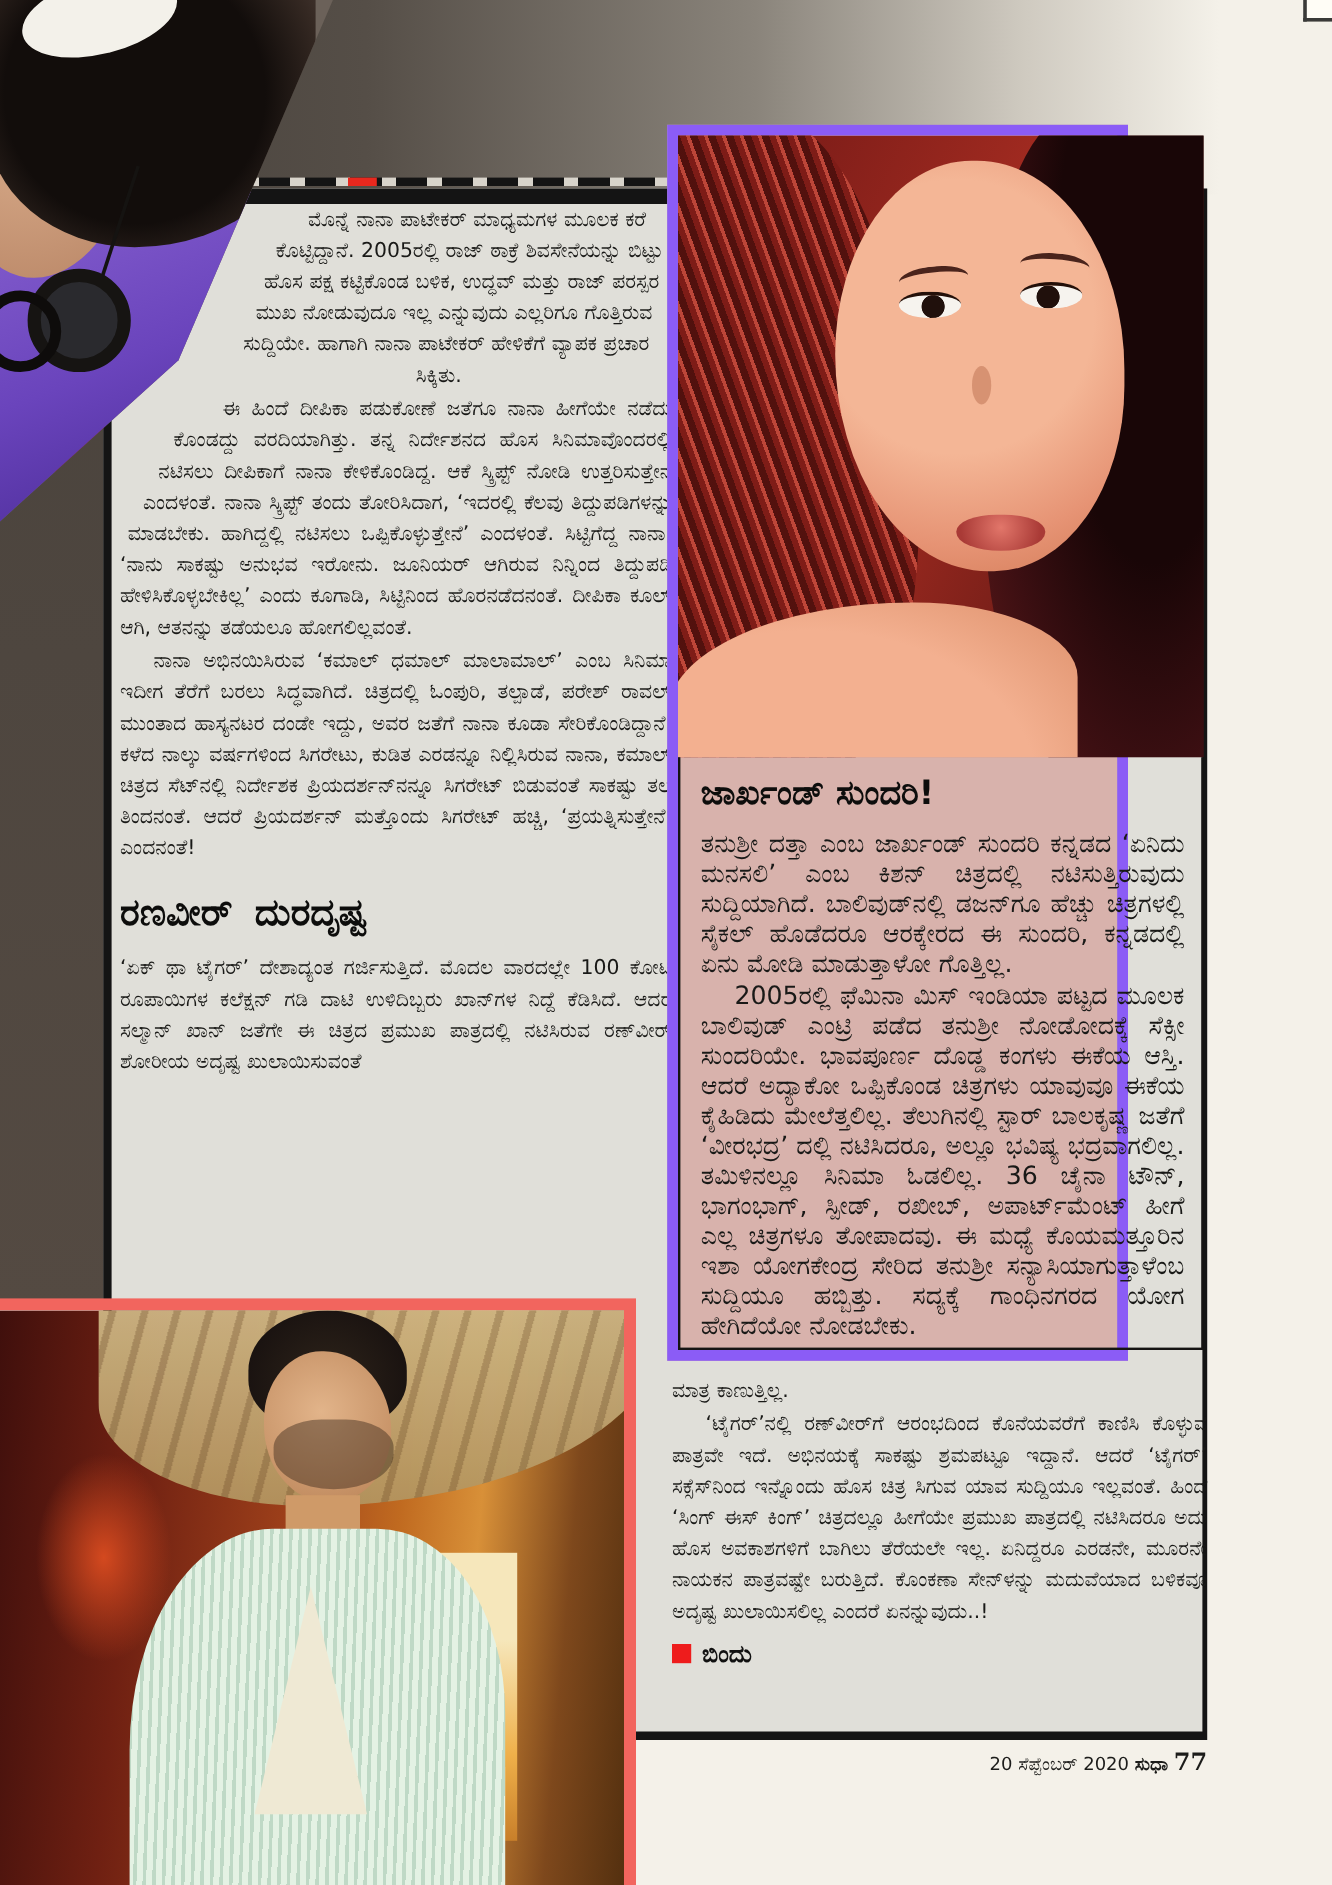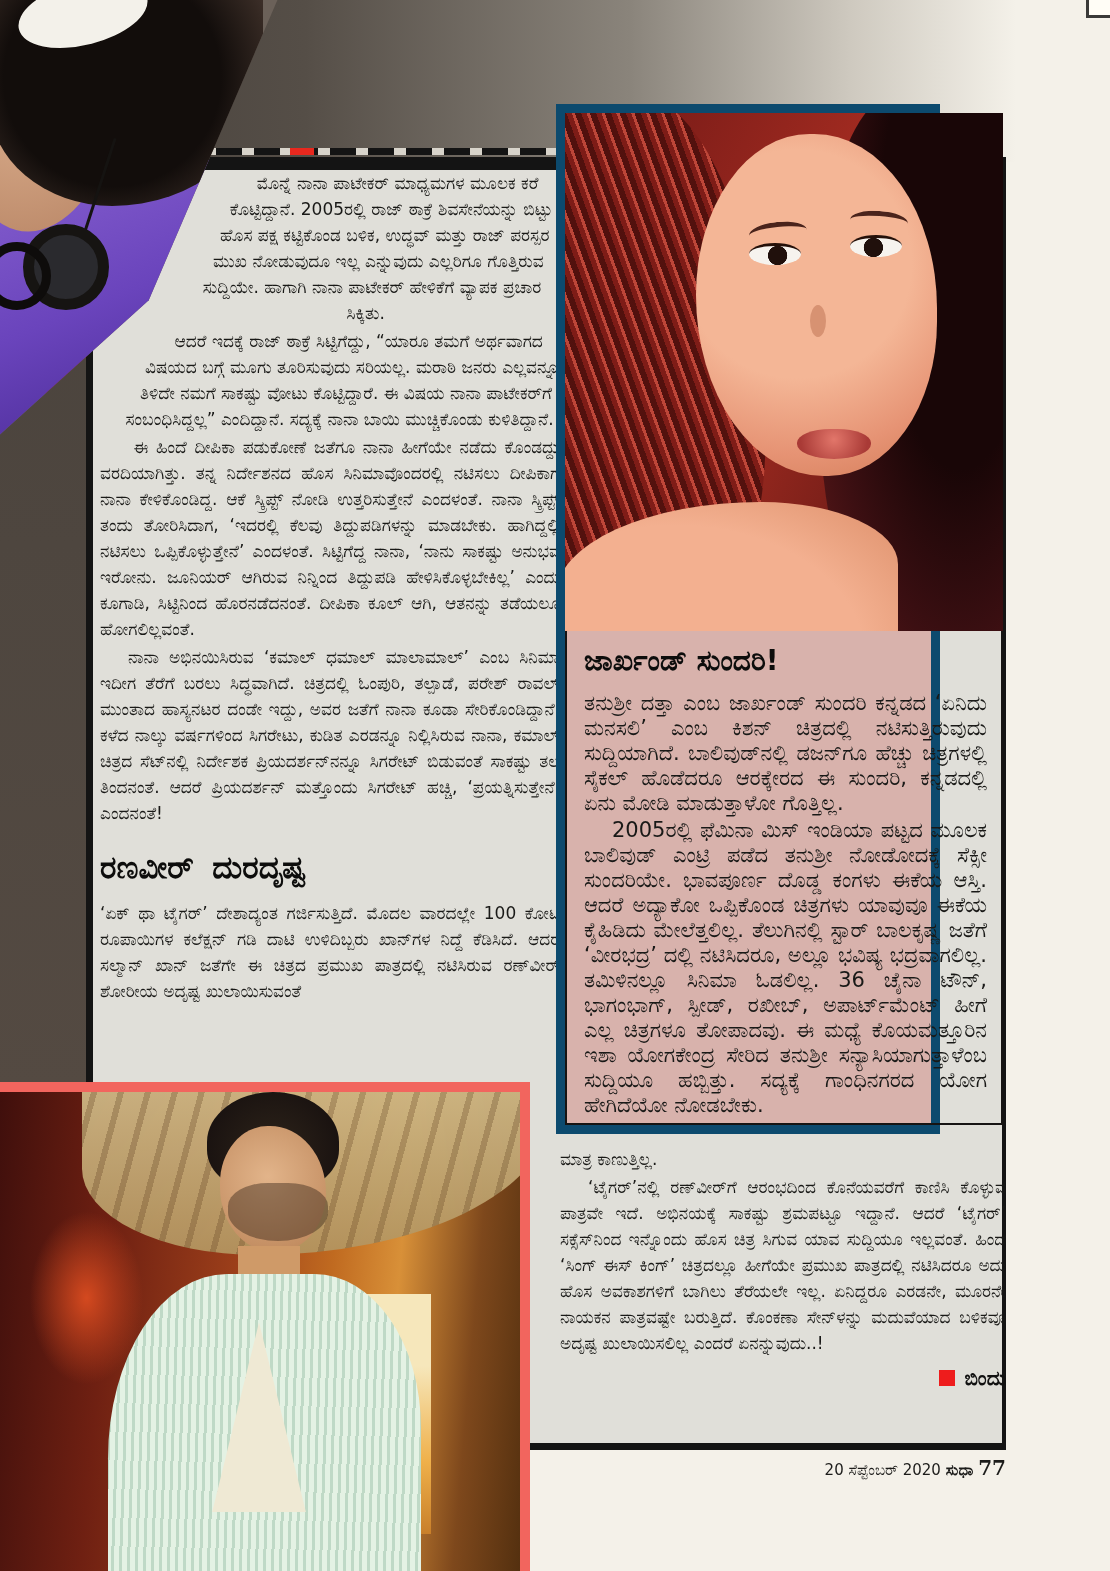--- a/index.html
+++ b/index.html
@@ -24,26 +24,26 @@
 
   
   .col-left{left:100px;top:170px;width:460px;z-index:4;}
   .col-right{left:560px;top:1146px;width:446px;z-index:4;}
   p.mag{margin:0 0 2px 0;font-size:17px;line-height:26px;color:#191917;text-align:justify;}
   .lead-block p.mag{text-align:center;}
   .indent{text-indent:28px;}
   .diag-spacer{float:left;width:135px;height:275px;
     shape-outside:polygon(0 0,100% 0,0 100%);clip-path:polygon(0 0,100% 0,0 100%);}
   h2.subhead{margin:26px 0 12px 0;font-size:31px;line-height:36px;font-weight:bold;color:#0d0d0c;font-family:Liberation Mono, monospace;}
-  .signature{margin-top:10px;text-align:right;font-size:20px;font-weight:bold;color:#111;}
+  .signature{margin-top:10px;text-align:left;font-size:20px;font-weight:bold;color:#111;}
   .sig-square{display:inline-block;width:16px;height:16px;background:#ee1c1c;margin-right:9px;vertical-align:-1px;}
 
   
   .feature-block{left:556px;top:104px;width:384px;height:1030px;box-sizing:border-box;
-    border:9px solid #0c4a6e;background:#d8b2ac;z-index:5;}
+    border:9px solid #8b5cf6;background:#d8b2ac;z-index:5;}
   .feature-photo{position:relative;width:438px;height:518px;overflow:hidden;}
   .feature-box{position:relative;width:438px;height:494px;box-sizing:border-box;
     border:2px solid #161413;border-top:0;padding:10px 14px 0 17px;}
   h3.boxhead{margin:4px 0 14px 0;font-size:28px;line-height:32px;font-weight:bold;color:#0d0d0c;}
   .feature-box p.mag{font-size:21px;line-height:25px;}
 
   
   .tn-bg{inset:0;background:linear-gradient(115deg,#6e1715 0%,#a02a20 45%,#40100f 100%);}
   .tn-hairL{left:-6%;top:-4%;width:52%;height:108%;opacity:.95;border-radius:0 60% 40% 0;
     background:repeating-linear-gradient(70deg,#7e1c17 0 5px,#c0483a 5px 8px,#4f100d 8px 14px);}
@@ -113,21 +113,20 @@
   <div class="abs bg-left"></div>
   <div class="abs content-frame"></div>
   <div class="abs deco-dashes"></div>
   <div class="abs deco-red"></div>
   <div class="abs corner-mark"></div>
 
   <div class="abs col-left">
     <div class="lead-block">
       <div class="diag-spacer"></div>
       <p class="mag">ಮೊನ್ನೆ ನಾನಾ ಪಾಟೇಕರ್ ಮಾಧ್ಯಮಗಳ ಮೂಲಕ ಕರೆ ಕೊಟ್ಟಿದ್ದಾನೆ. 2005ರಲ್ಲಿ ರಾಜ್ ಠಾಕ್ರೆ ಶಿವಸೇನೆಯನ್ನು ಬಿಟ್ಟು ಹೊಸ ಪಕ್ಷ ಕಟ್ಟಿಕೊಂಡ ಬಳಿಕ, ಉದ್ಧವ್ ಮತ್ತು ರಾಜ್ ಪರಸ್ಪರ ಮುಖ ನೋಡುವುದೂ ಇಲ್ಲ ಎನ್ನುವುದು ಎಲ್ಲರಿಗೂ ಗೊತ್ತಿರುವ ಸುದ್ದಿಯೇ. ಹಾಗಾಗಿ ನಾನಾ ಪಾಟೇಕರ್ ಹೇಳಿಕೆಗೆ ವ್ಯಾಪಕ ಪ್ರಚಾರ ಸಿಕ್ಕಿತು.</p>
-      <p class="mag">ಆದರೆ ಇದಕ್ಕೆ ರಾಜ್ ಠಾಕ್ರೆ ಸಿಟ್ಟಿಗೆದ್ದು, “ಯಾರೂ ತಮಗೆ ಅರ್ಥವಾಗದ ವಿಷಯದ ಬಗ್ಗೆ ಮೂಗು ತೂರಿಸುವುದು ಸರಿಯಲ್ಲ. ಮರಾಠಿ ಜನರು ಎಲ್ಲವನ್ನೂ ತಿಳಿದೇ ನಮಗೆ ಸಾಕಷ್ಟು ವೋಟು ಕೊಟ್ಟಿದ್ದಾರೆ. ಈ ವಿಷಯ ನಾನಾ ಪಾಟೇಕರ್‌ಗೆ ಸಂಬಂಧಿಸಿದ್ದಲ್ಲ” ಎಂದಿದ್ದಾನೆ. ಸದ್ಯಕ್ಕೆ ನಾನಾ ಬಾಯಿ ಮುಚ್ಚಿಕೊಂಡು ಕುಳಿತಿದ್ದಾನೆ.</p>
     </div>
     <p class="mag indent">ಈ ಹಿಂದೆ ದೀಪಿಕಾ ಪಡುಕೋಣೆ ಜತೆಗೂ ನಾನಾ ಹೀಗೆಯೇ ನಡೆದು ಕೊಂಡದ್ದು ವರದಿಯಾಗಿತ್ತು. ತನ್ನ ನಿರ್ದೇಶನದ ಹೊಸ ಸಿನಿಮಾವೊಂದರಲ್ಲಿ ನಟಿಸಲು ದೀಪಿಕಾಗೆ ನಾನಾ ಕೇಳಿಕೊಂಡಿದ್ದ. ಆಕೆ ಸ್ಕ್ರಿಪ್ಟ್ ನೋಡಿ ಉತ್ತರಿಸುತ್ತೇನೆ ಎಂದಳಂತೆ. ನಾನಾ ಸ್ಕ್ರಿಪ್ಟ್ ತಂದು ತೋರಿಸಿದಾಗ, ‘ಇದರಲ್ಲಿ ಕೆಲವು ತಿದ್ದುಪಡಿಗಳನ್ನು ಮಾಡಬೇಕು. ಹಾಗಿದ್ದಲ್ಲಿ ನಟಿಸಲು ಒಪ್ಪಿಕೊಳ್ಳುತ್ತೇನೆ’ ಎಂದಳಂತೆ. ಸಿಟ್ಟಿಗೆದ್ದ ನಾನಾ, ‘ನಾನು ಸಾಕಷ್ಟು ಅನುಭವ ಇರೋನು. ಜೂನಿಯರ್ ಆಗಿರುವ ನಿನ್ನಿಂದ ತಿದ್ದುಪಡಿ ಹೇಳಿಸಿಕೊಳ್ಳಬೇಕಿಲ್ಲ’ ಎಂದು ಕೂಗಾಡಿ, ಸಿಟ್ಟಿನಿಂದ ಹೊರನಡೆದನಂತೆ. ದೀಪಿಕಾ ಕೂಲ್ ಆಗಿ, ಆತನನ್ನು ತಡೆಯಲೂ ಹೋಗಲಿಲ್ಲವಂತೆ.</p>
     <p class="mag indent">ನಾನಾ ಅಭಿನಯಿಸಿರುವ ‘ಕಮಾಲ್ ಧಮಾಲ್ ಮಾಲಾಮಾಲ್’ ಎಂಬ ಸಿನಿಮಾ ಇದೀಗ ತೆರೆಗೆ ಬರಲು ಸಿದ್ಧವಾಗಿದೆ. ಚಿತ್ರದಲ್ಲಿ ಓಂಪುರಿ, ತಲ್ಪಾಡೆ, ಪರೇಶ್ ರಾವಲ್ ಮುಂತಾದ ಹಾಸ್ಯನಟರ ದಂಡೇ ಇದ್ದು, ಅವರ ಜತೆಗೆ ನಾನಾ ಕೂಡಾ ಸೇರಿಕೊಂಡಿದ್ದಾನೆ. ಕಳೆದ ನಾಲ್ಕು ವರ್ಷಗಳಿಂದ ಸಿಗರೇಟು, ಕುಡಿತ ಎರಡನ್ನೂ ನಿಲ್ಲಿಸಿರುವ ನಾನಾ, ಕಮಾಲ್ ಚಿತ್ರದ ಸೆಟ್‌ನಲ್ಲಿ ನಿರ್ದೇಶಕ ಪ್ರಿಯದರ್ಶನ್‌ನನ್ನೂ ಸಿಗರೇಟ್ ಬಿಡುವಂತೆ ಸಾಕಷ್ಟು ತಲೆ ತಿಂದನಂತೆ. ಆದರೆ ಪ್ರಿಯದರ್ಶನ್ ಮತ್ತೊಂದು ಸಿಗರೇಟ್ ಹಚ್ಚಿ, ‘ಪ್ರಯತ್ನಿಸುತ್ತೇನೆ’ ಎಂದನಂತೆ!</p>
     <h2 class="subhead">ರಣವೀರ್ ದುರದೃಷ್ಟ</h2>
     <p class="mag">‘ಏಕ್ ಥಾ ಟೈಗರ್’ ದೇಶಾದ್ಯಂತ ಗರ್ಜಿಸುತ್ತಿದೆ. ಮೊದಲ ವಾರದಲ್ಲೇ 100 ಕೋಟಿ ರೂಪಾಯಿಗಳ ಕಲೆಕ್ಷನ್ ಗಡಿ ದಾಟಿ ಉಳಿದಿಬ್ಬರು ಖಾನ್‌ಗಳ ನಿದ್ದೆ ಕೆಡಿಸಿದೆ. ಆದರೆ ಸಲ್ಮಾನ್ ಖಾನ್ ಜತೆಗೇ ಈ ಚಿತ್ರದ ಪ್ರಮುಖ ಪಾತ್ರದಲ್ಲಿ ನಟಿಸಿರುವ ರಣ್‌ವೀರ್ ಶೋರೀಯ ಅದೃಷ್ಟ ಖುಲಾಯಿಸುವಂತೆ</p>
   </div>
 
   <div class="abs feature-block">
     <div class="feature-photo">
       <div class="abs tn-bg"></div>

